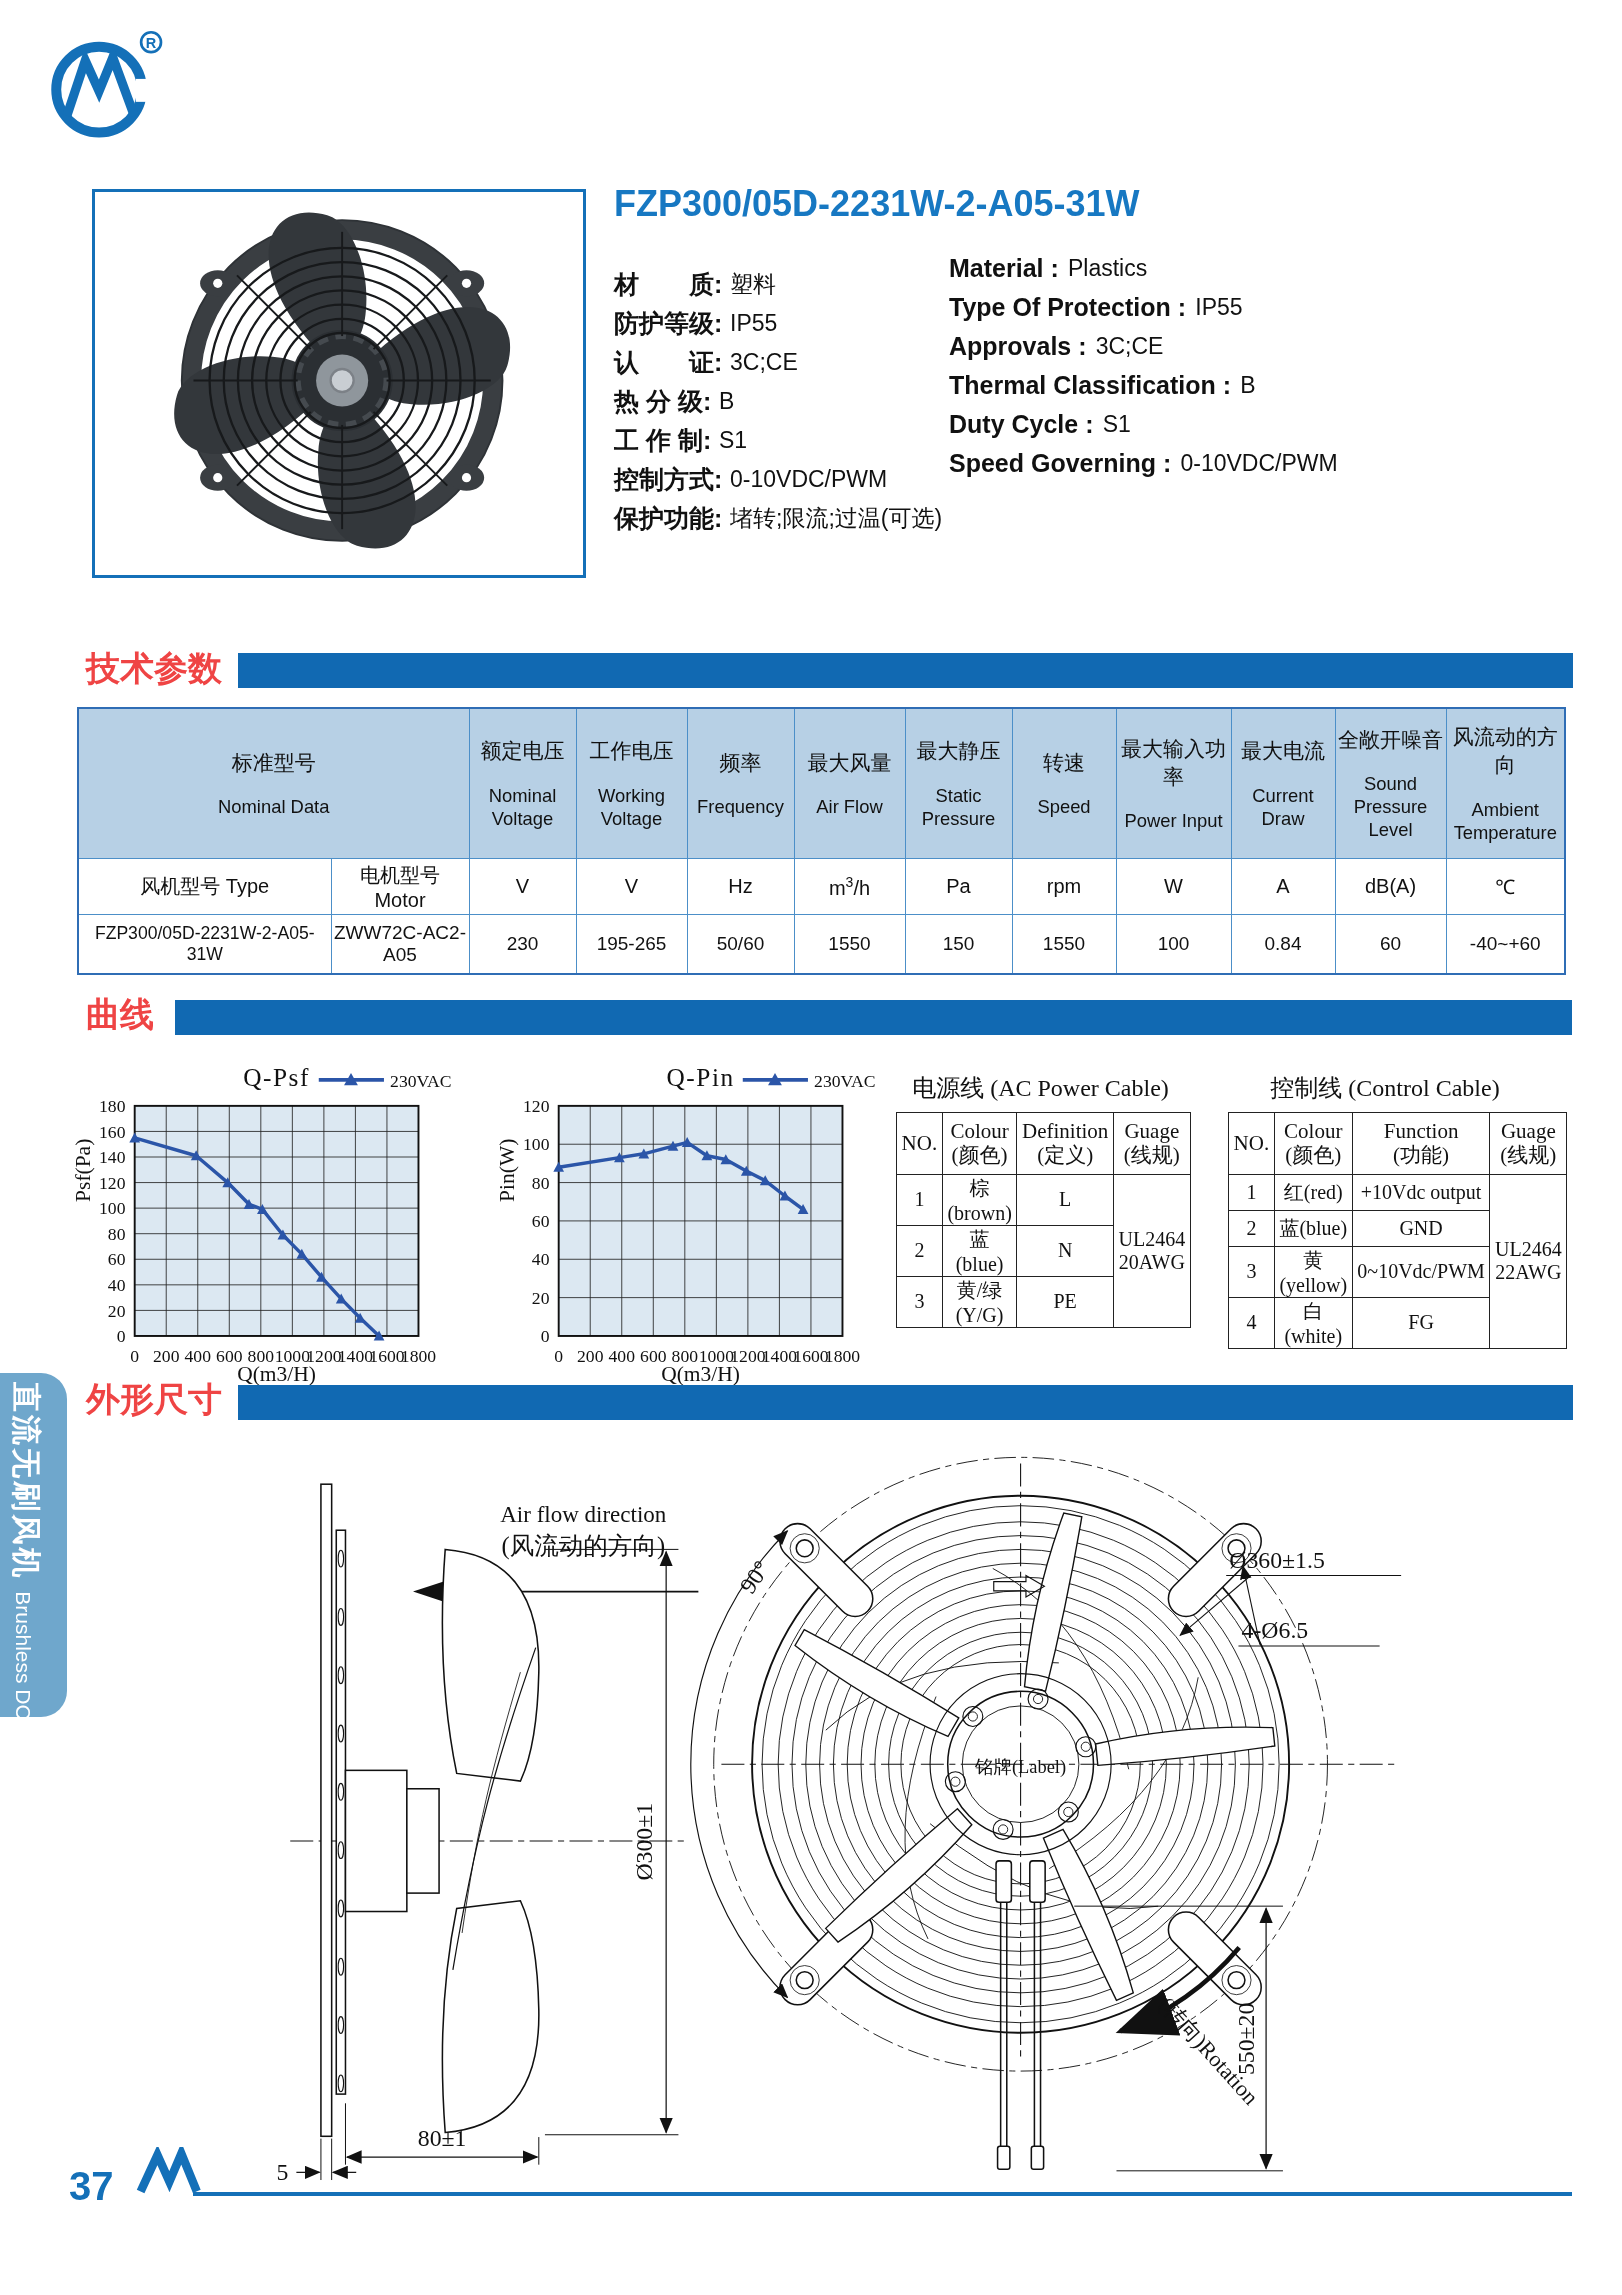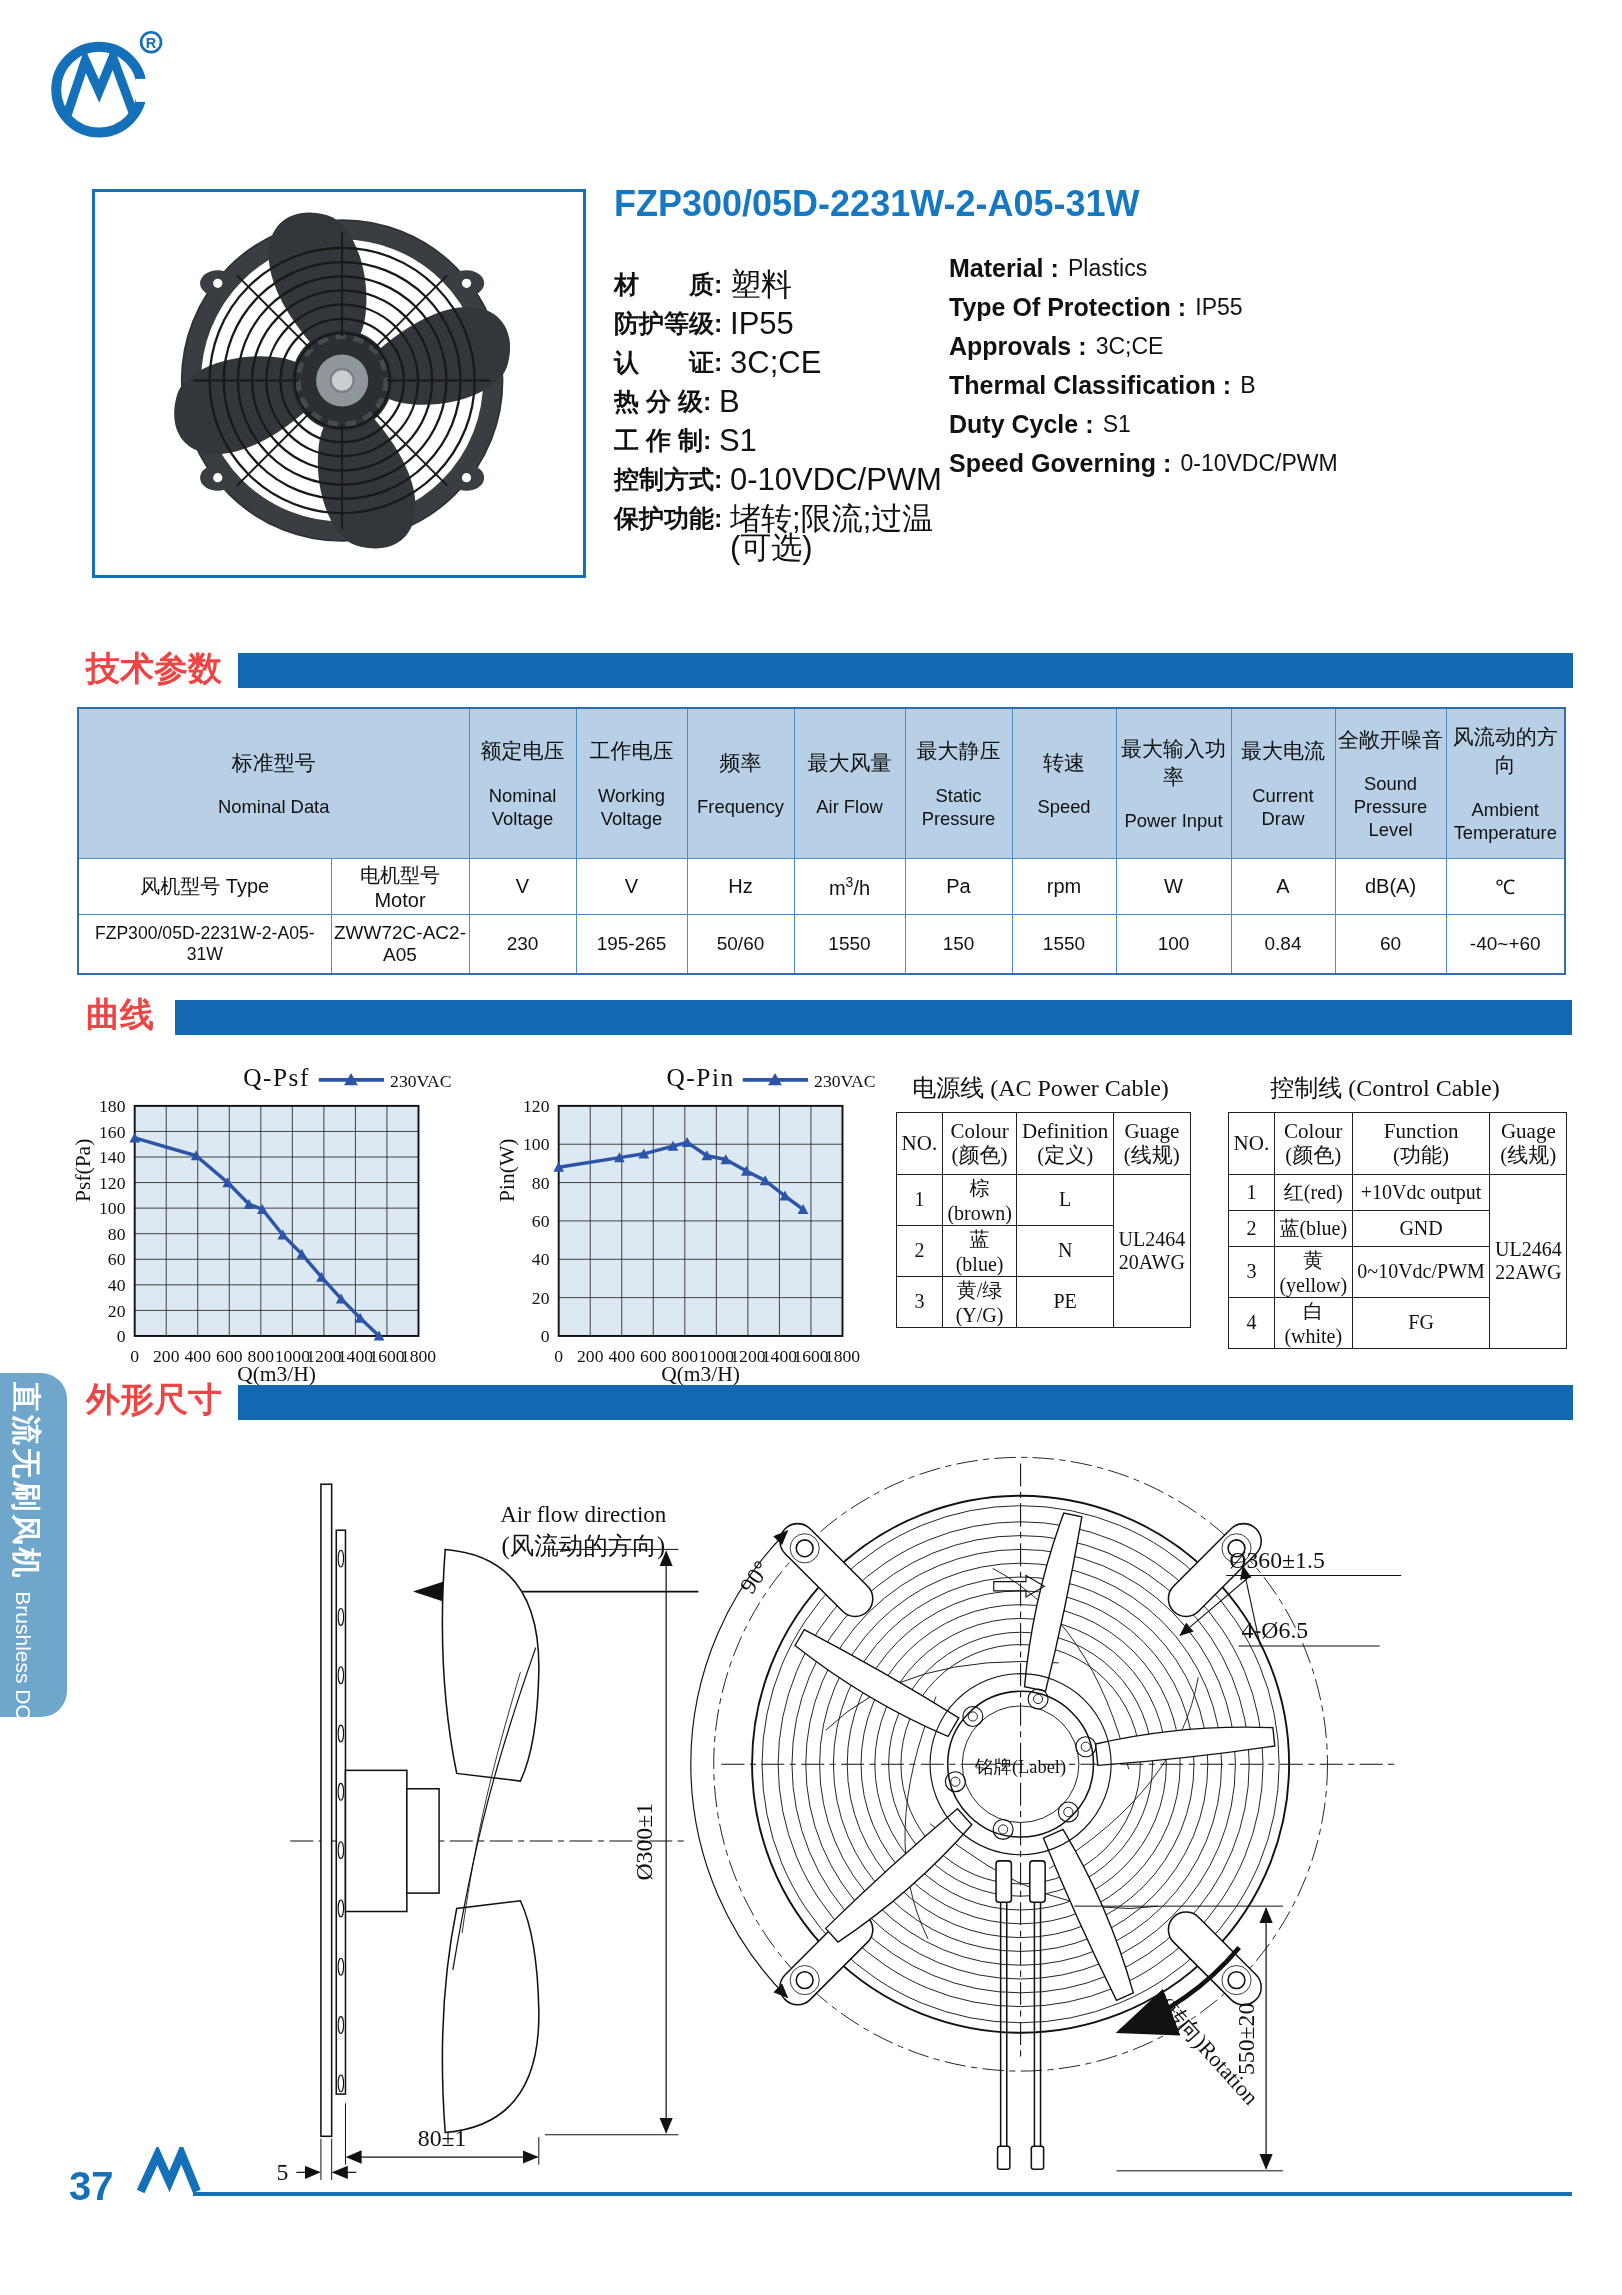--- a/index.html
+++ b/index.html
@@ -9,21 +9,21 @@
   .brand-text{position:absolute;left:167px;top:31px;}
   .brand-cn{font-size:43px;font-weight:bold;color:#1470b8;letter-spacing:7.7px;line-height:46px;}
   .brand-en{font-size:21px;font-weight:bold;color:#1470b8;letter-spacing:2.5px;margin-top:4.6px;}
   
   .photo-box{position:absolute;left:92px;top:189px;width:488px;height:383px;border:3.1px solid #1470b8;background:#fff;}
   .prod-title{position:absolute;left:614px;top:183px;font-size:36px;font-weight:bold;color:#1778c2;}
   .specs-cn{position:absolute;left:614px;top:270px;width:330px;}
   .specs-en{position:absolute;left:949px;top:254px;width:660px;}
   .spec-row{display:flex;margin-bottom:10px;line-height:29px;}
   .specs-cn .spec-label{font-weight:bold;font-size:25px;white-space:pre;margin-right:7.7px;}
-  .specs-cn .spec-value{font-size:31px;max-width:230px;}
+  .specs-cn .spec-value{font-size:23px;max-width:230px;}
   .specs-en .spec-label{font-weight:bold;font-size:25px;white-space:nowrap;margin-right:9.2px;}
   .specs-en .spec-value{font-size:23px;max-width:293px;}
   
   .sec-title{position:absolute;font-size:34px;font-weight:bold;color:#ef4444;font-family:Liberation Mono, monospace;}
   .sec-bar{position:absolute;height:35px;background:#1169b2;}
   
   #params-table{position:absolute;left:77px;top:707px;border-collapse:collapse;table-layout:fixed;
     border:2.3px solid #2f6db5;}
   #params-table td{border:1.5px solid #4c8fc8;text-align:center;vertical-align:middle;padding:1.5px;}
   #params-table tr.hdr td{background:#b7d0e5;height:146px;font-size:21px;}

